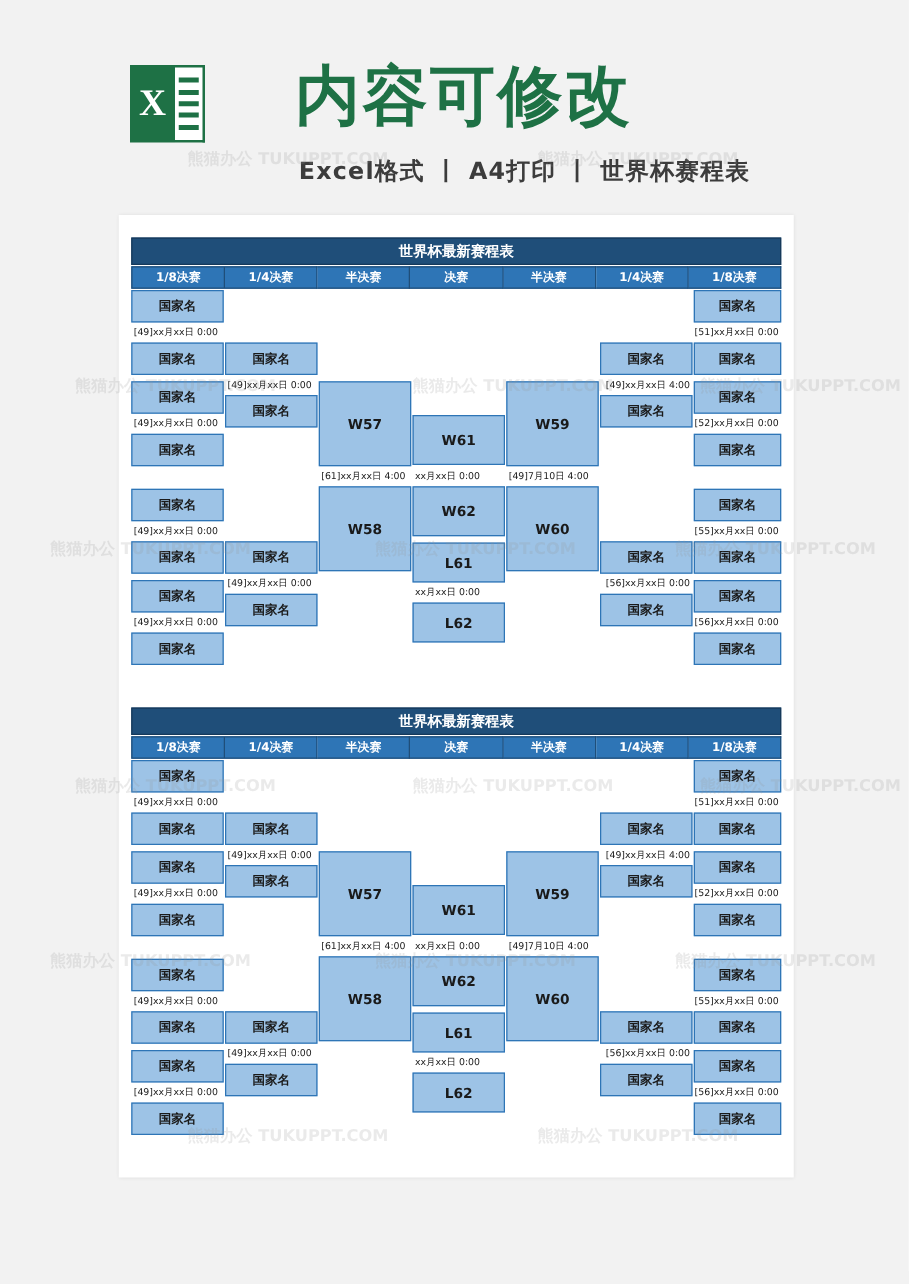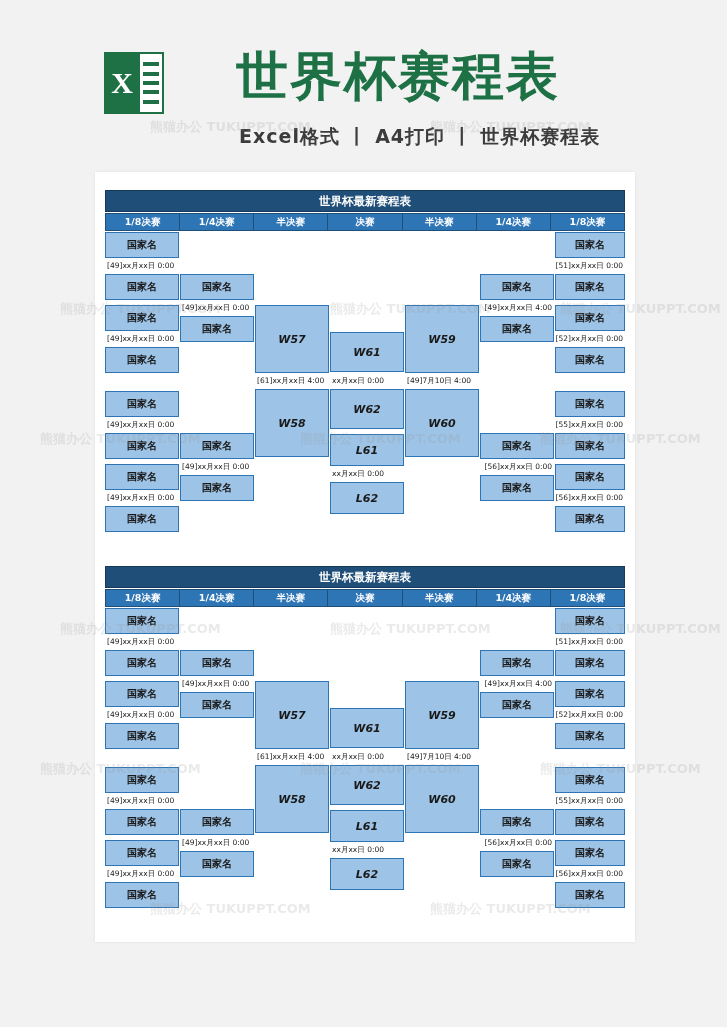--- a/index.html
+++ b/index.html
@@ -91,21 +91,21 @@
     color:#1a1a1a;
     display:flex; align-items:center; justify-content:center;
     font-family:"DejaVu Sans", sans-serif;
   }
   .cell.team { font-weight:bold; font-size:10px; }
   .cell.date {
     background:#ffffff; border:none; font-size:7.5px;
     justify-content:flex-start; padding-left:2px; color:#1a1a1a;
   }
   .cell.date.r { justify-content:flex-end; padding-right:2px; padding-left:0; }
-  .cell.mid { font-weight:bold; font-size:11px;font-style:italic; }
+  .cell.mid { font-weight:bold; font-size:11px; }
 
   
   .wm {
     position:absolute;
     color:rgba(150,150,150,0.20);
     font-size:13px;
     font-weight:bold;
     white-space:nowrap;
     pointer-events:none;
     font-family:"DejaVu Sans", sans-serif;
@@ -118,21 +118,21 @@
   <div class="xls-logo">
     <div class="left">X</div>
     <div class="right">
       <i></i>
         <i></i>
         <i></i>
         <i></i>
         <i></i>
     </div>
   </div>
-  <div class="title-main">世界杯赛程表</div>
+  <div class="title-main">内容可修改</div>
   <div class="title-sub">Excel格式 丨 A4打印 丨 世界杯赛程表</div>
 </div>
 
 <div class="sheet">
 
   <div class="bracket one">
     <div class="bk-title">世界杯最新赛程表</div>
     <div class="bk-cols">
       <div>1/8决赛</div>
       <div>1/4决赛</div>

